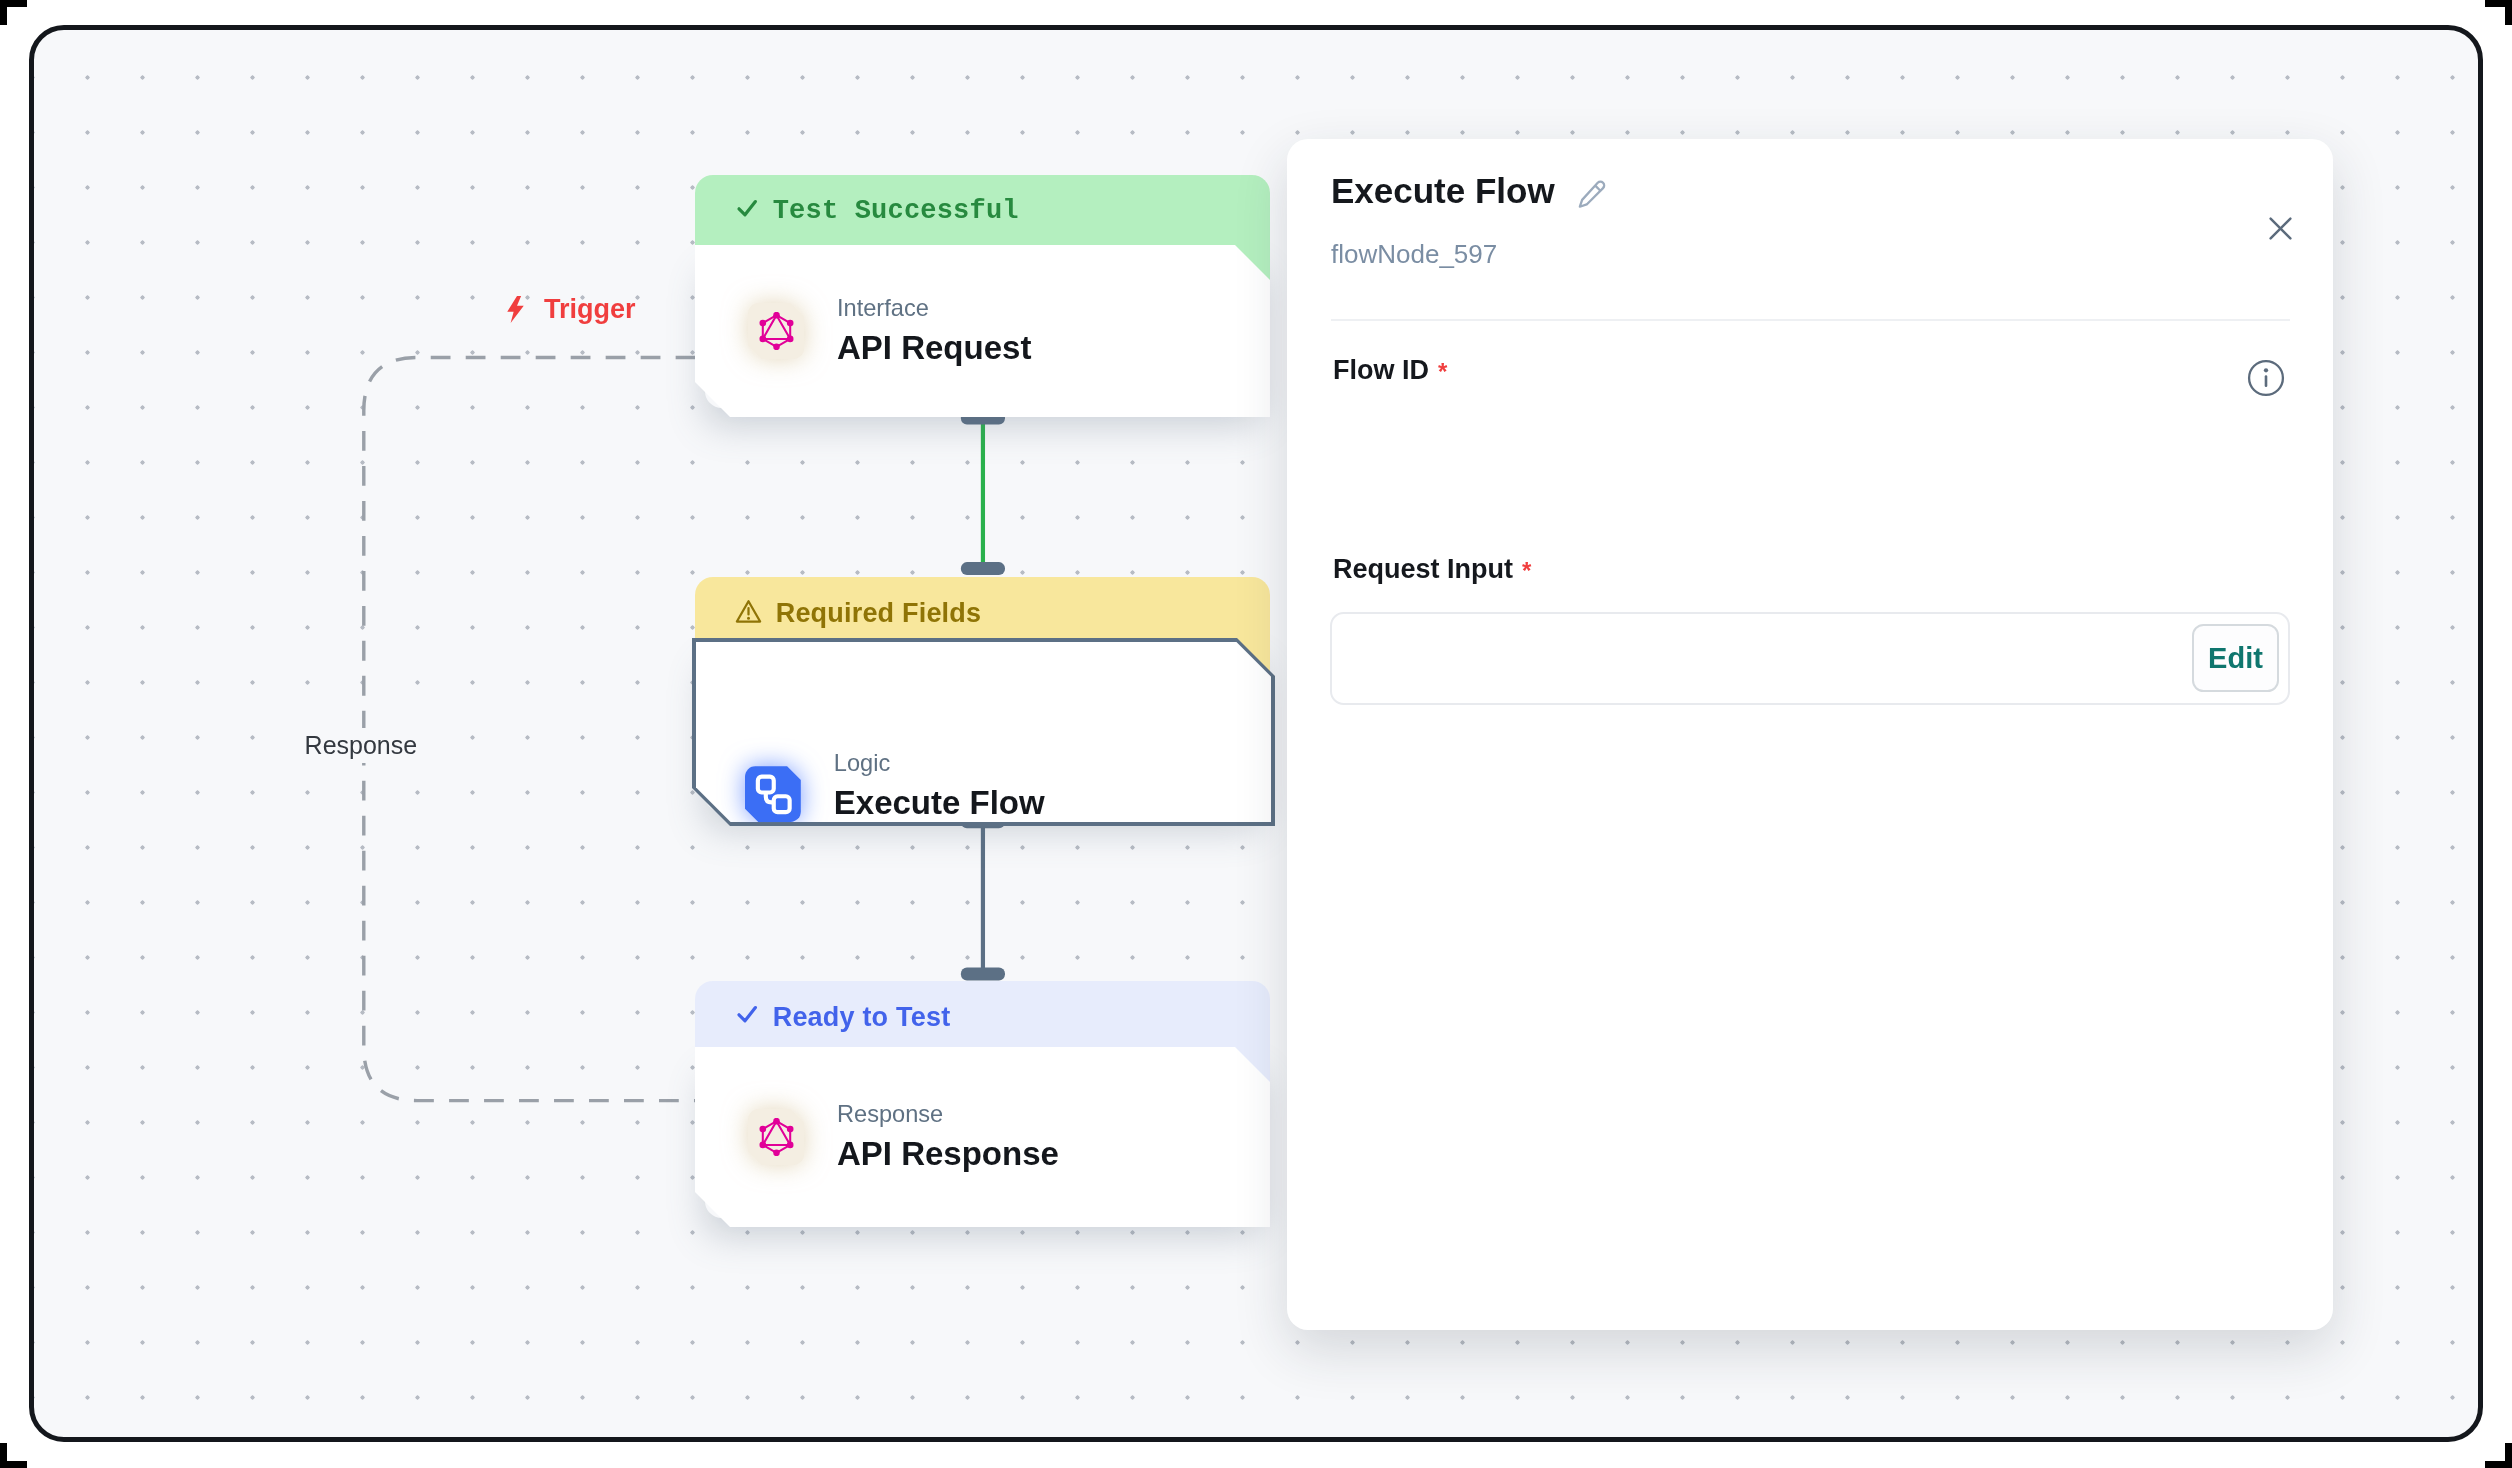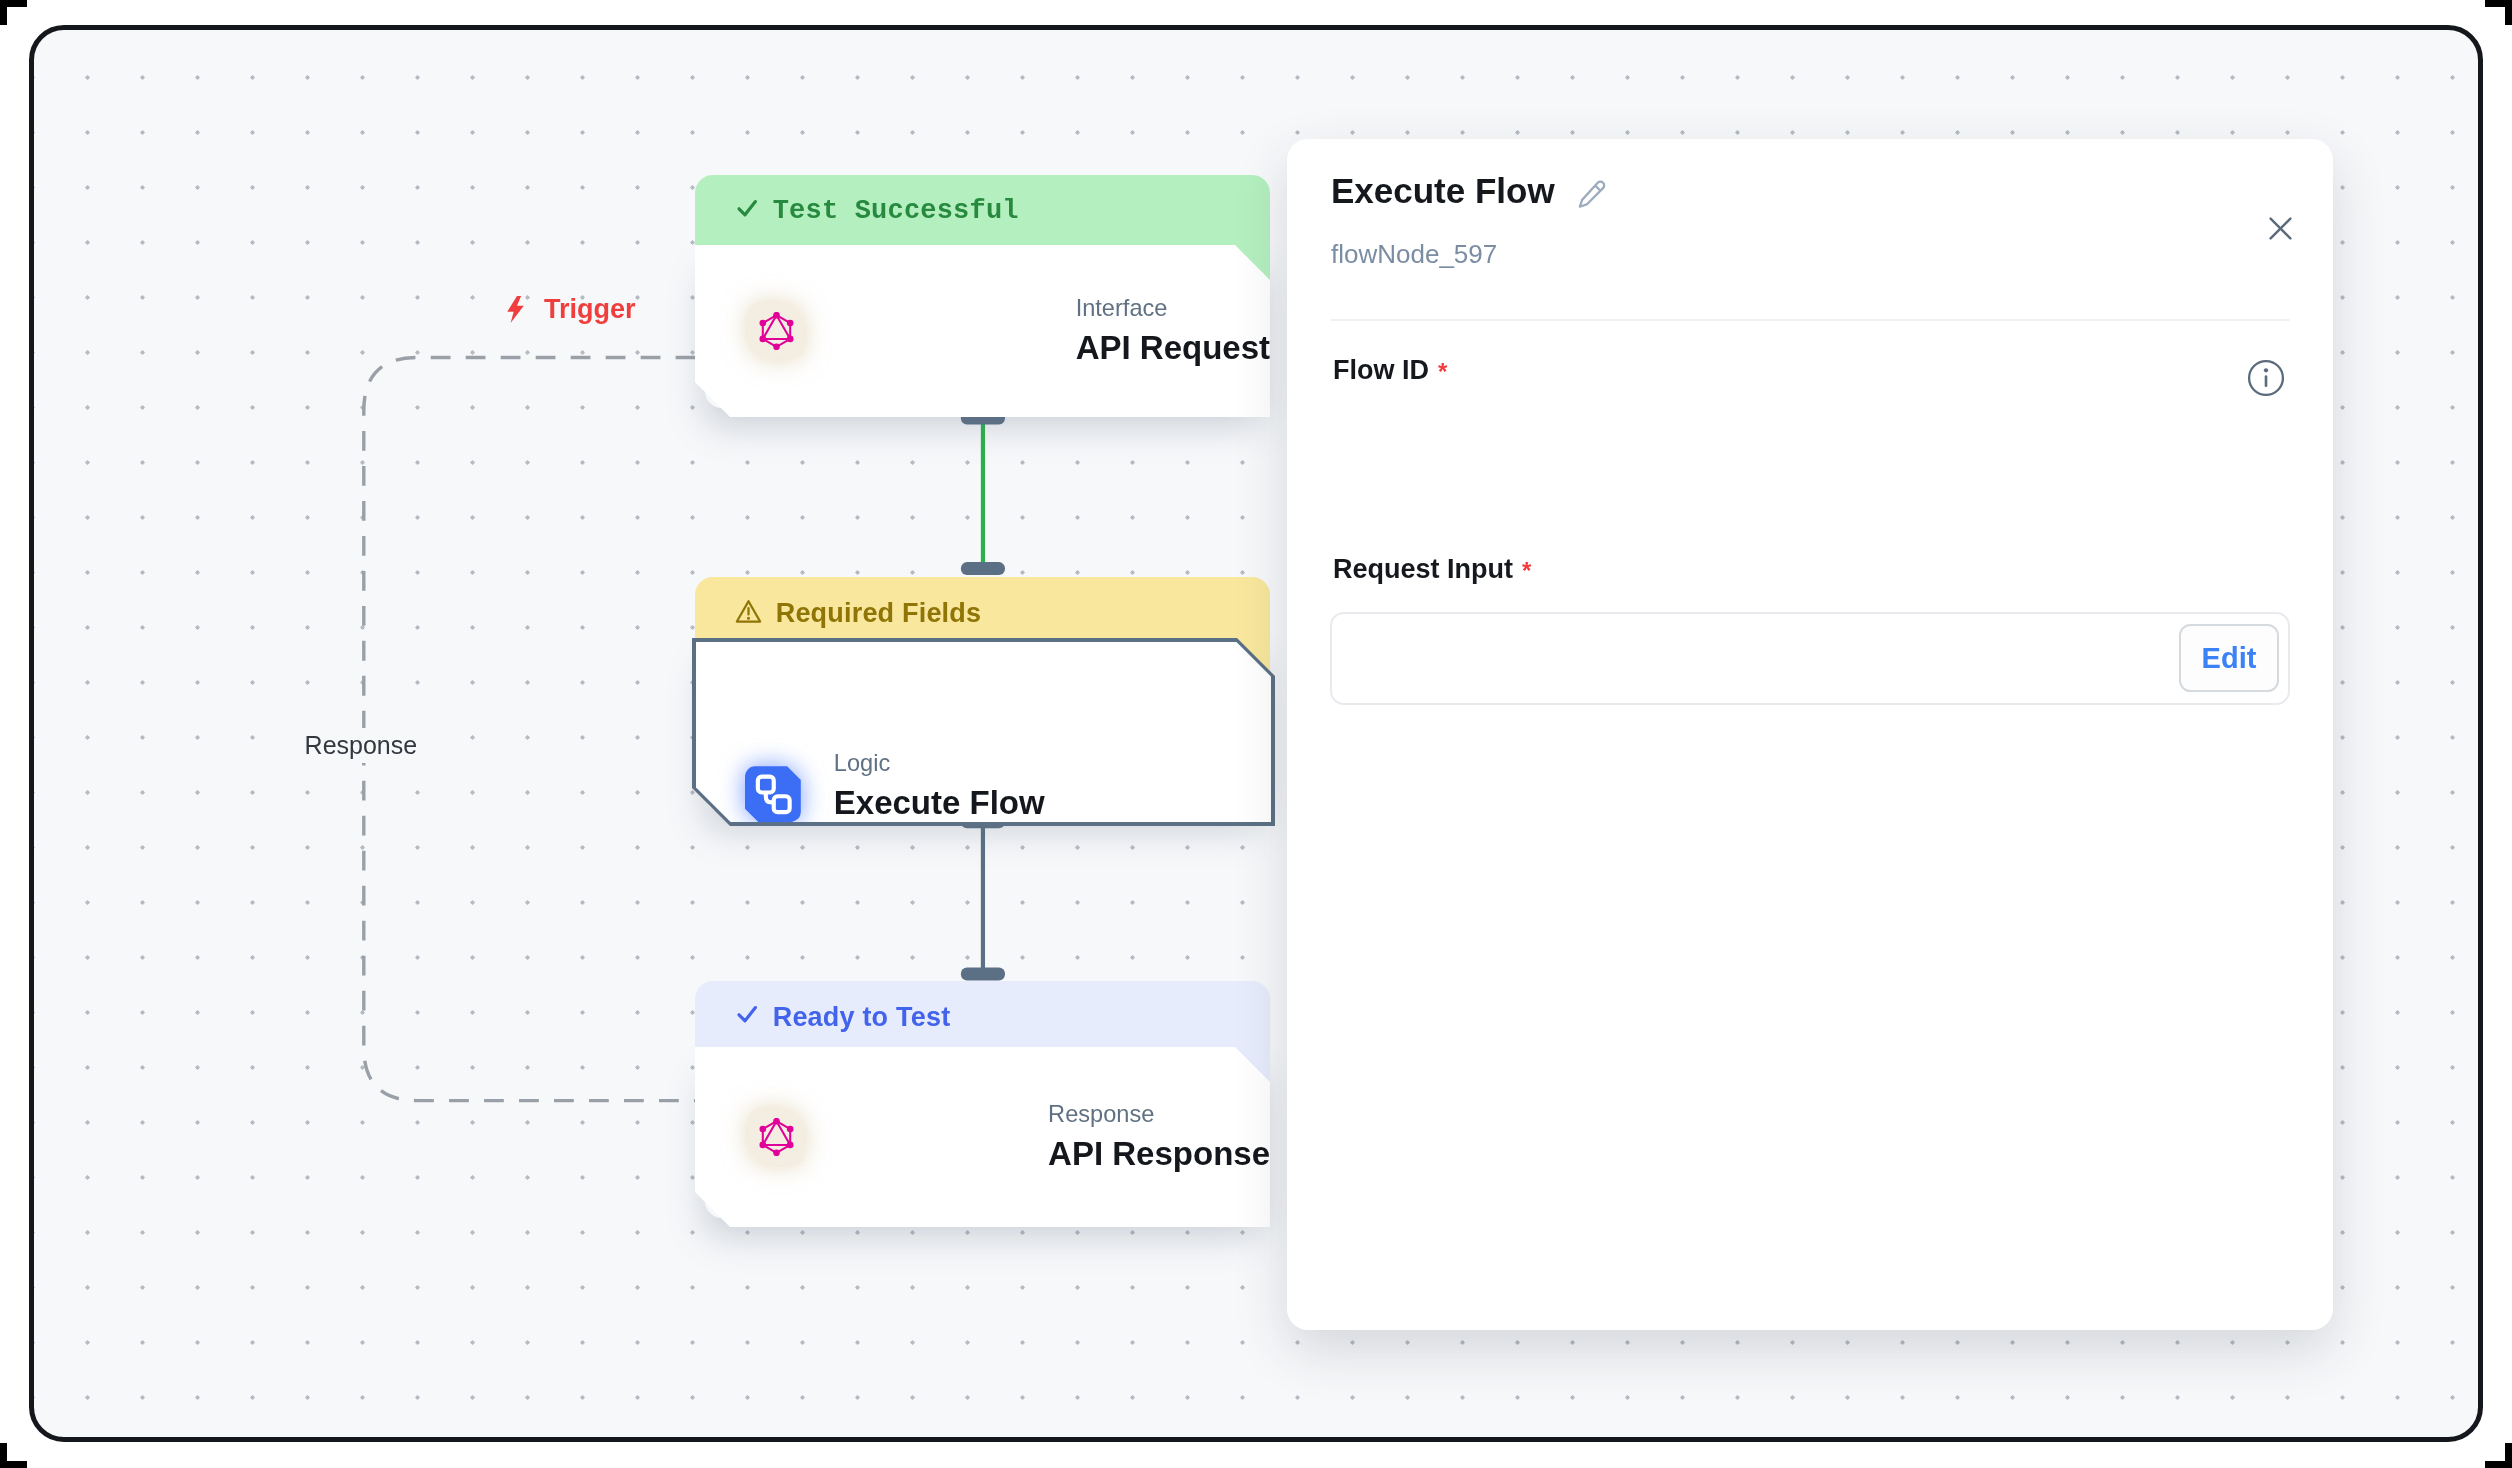--- a/index.html
+++ b/index.html
@@ -52,21 +52,21 @@
   .hdr-blue{background:#e7ecfc;color:#4263eb;}
   .node-shadow{
     position:absolute;left:705px;width:557px;z-index:2;border-radius:16.7px;
     box-shadow:0 16.7px 37px rgba(93,108,130,.30);
   }
   .notched{
     clip-path:polygon(0 0,calc(100% - 35px) 0,100% 35px,100% 100%,35px 100%,0 calc(100% - 35px));
   }
   .node-body{
     position:absolute;left:695px;width:575px;z-index:4;background:#ffffff;
-    box-sizing:border-box;display:flex;align-items:center;gap:33px;padding-left:53px;justify-content:space-between;
+    box-sizing:border-box;display:flex;align-items:center;gap:33px;padding-left:53px;
   }
   .node-sel-outer{
     position:absolute;left:692px;width:583px;z-index:4;background:#5c7085;
     clip-path:polygon(0 0,calc(100% - 38px) 0,100% 38px,100% 100%,38px 100%,0 calc(100% - 38px));
   }
   .node-sel-inner{
     position:absolute;inset:3.8px;background:#ffffff;
     clip-path:polygon(0 0,calc(100% - 35px) 0,100% 35px,100% 100%,35px 100%,0 calc(100% - 35px));
     display:flex;align-items:flex-end;gap:33px;padding-left:49px;box-sizing:border-box;
   }
@@ -104,24 +104,24 @@
     border:2.7px solid #3f5066;border-radius:11.4px;background:#ffffff;
     display:flex;align-items:center;justify-content:space-between;
     padding:0 30px 0 27px;cursor:pointer;box-shadow:0 2.3px 4.6px rgba(30,41,59,.06);
   }
   .select-text{font-size:27px;color:#232d3a;}
   .editor-box{
     position:absolute;left:43px;top:473px;width:960px;height:93px;box-sizing:border-box;
     border:2.3px solid #e8eaee;border-radius:13.7px;background:#ffffff;
   }
   .edit-btn{
-    position:absolute;right:9px;top:10px;width:100px;height:68px;box-sizing:border-box;
+    position:absolute;right:9px;top:10px;width:87px;height:68px;box-sizing:border-box;
     border:2.3px solid #d5dade;border-radius:11.4px;background:#fdfdfe;
     display:flex;align-items:center;justify-content:center;
-    font-size:29px;font-weight:600;color:#3b82f6;cursor:pointer;
+    font-size:29px;font-weight:600;color:#0f766e;cursor:pointer;
   }
 </style>
 </head>
 <body>
 
 <div class="corner tl"></div>
 <div class="corner tr"></div>
 <div class="corner bl"></div>
 <div class="corner br"></div>
 

